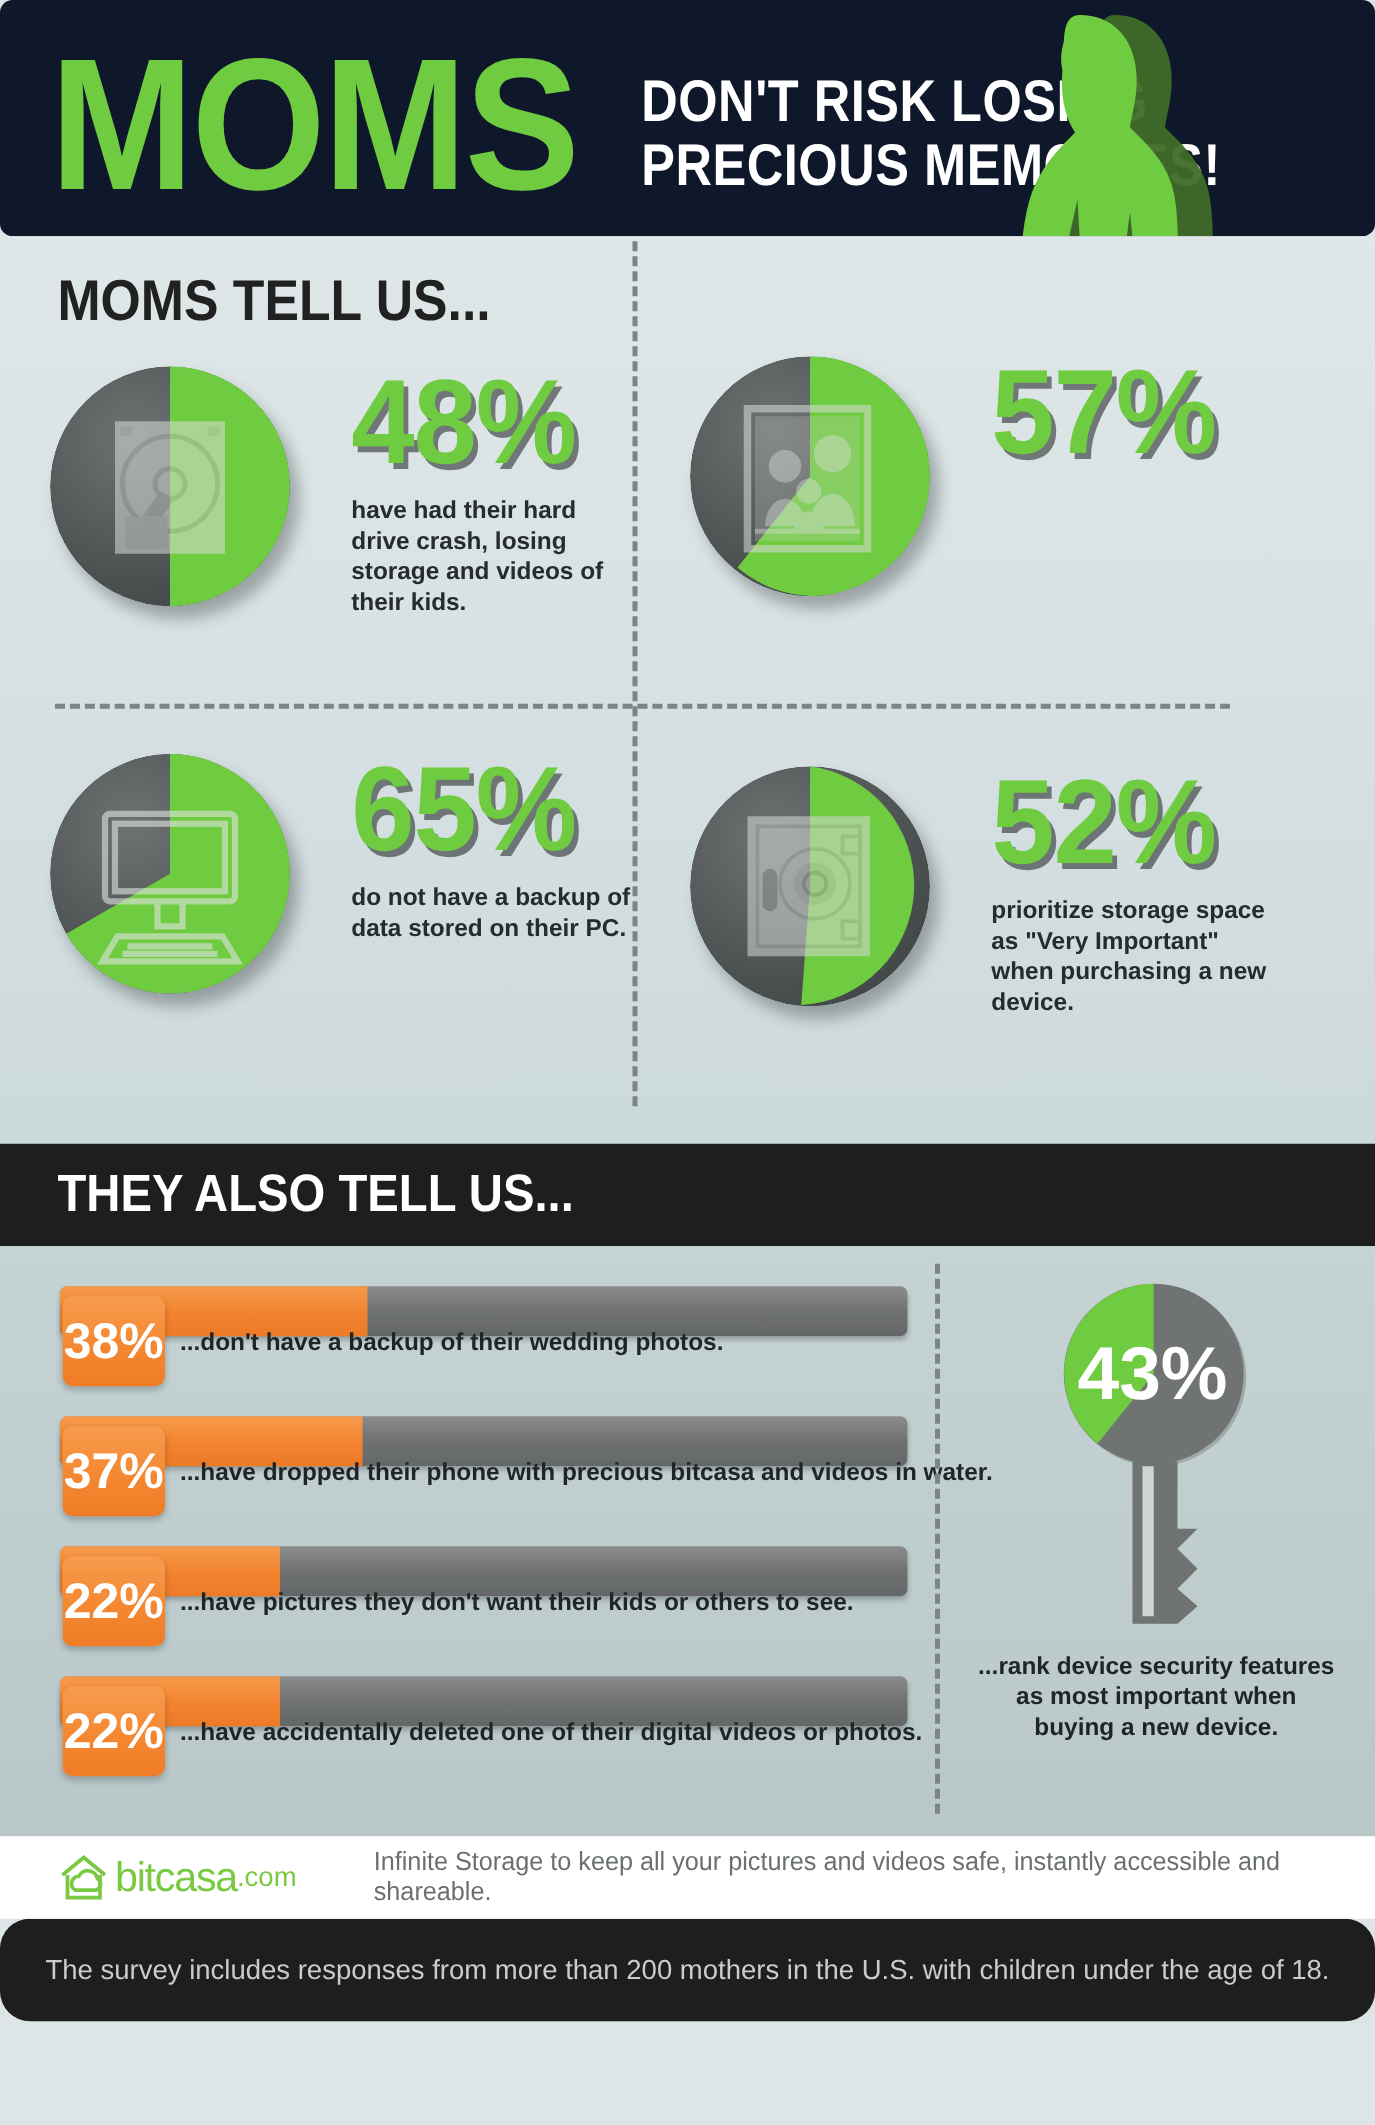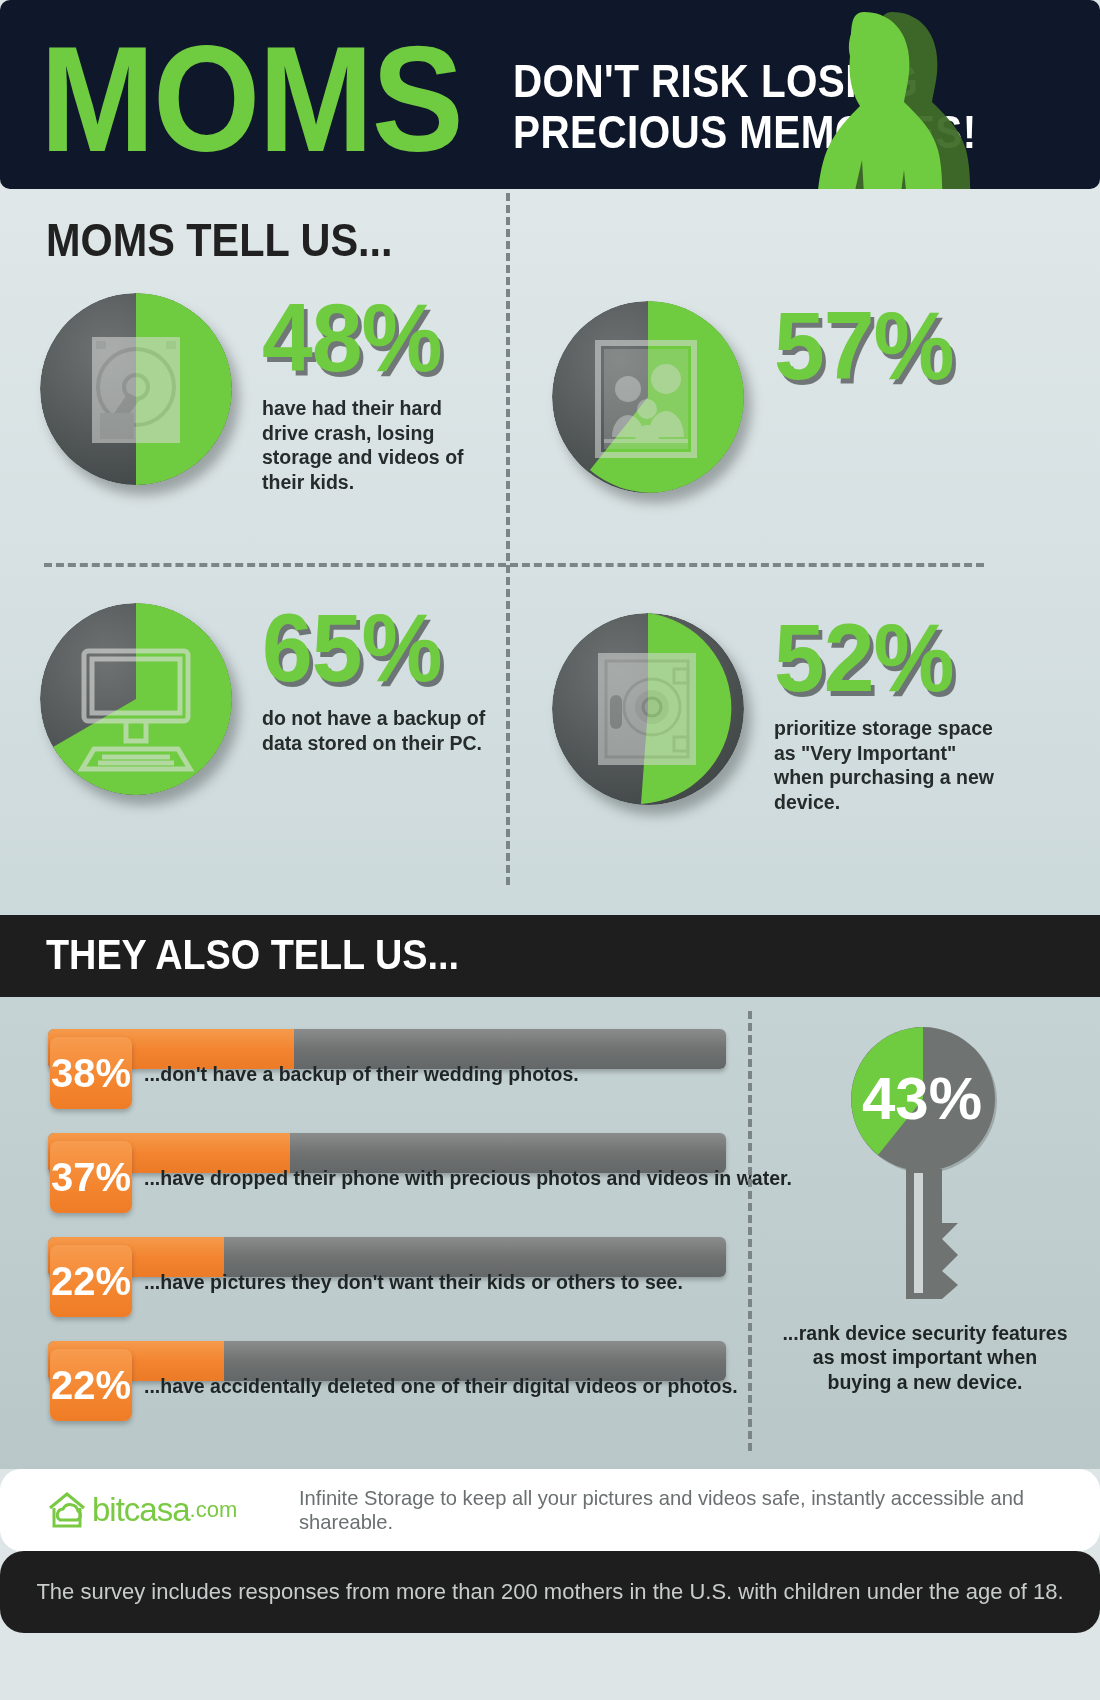--- a/index.html
+++ b/index.html
@@ -64,23 +64,23 @@
     transform-origin:left top;
   }
   .vdash{
     position:absolute;left:506px;top:4px;width:0;height:692px;
     border-left:4px dashed #7b8486;
   }
   .hdash{
     position:absolute;left:44px;top:374px;width:940px;height:0;
     border-top:4px dashed #7b8486;
   }
-  .cell{position:absolute;display:flex;align-items:flex-start;}
+  .cell{position:absolute;display:flex;align-items:flex-start;gap:19px;}
   .cell-tl{left:40px;top:104px;}
-  .cell-tr{left:552px;top:112px;}
+  .cell-tr{left:552px;top:96px;}
   .cell-bl{left:40px;top:414px;}
   .cell-br{left:552px;top:424px;}
 
   .disc-wrap{position:relative;width:206px;height:206px;flex:0 0 206px;}
   .disc-shadow{
     position:absolute;left:7px;top:10px;width:192px;height:192px;
     border-radius:50%;
     background:rgba(40,45,45,0.35);
     filter:blur(6px);
   }
@@ -161,22 +161,22 @@
 
   .keyblock{position:absolute;left:780px;top:26px;width:290px;text-align:center;}
   .keysvg{display:block;margin:0 auto;}
   .keycap{
     margin-top:8px;
     font-size:19.5px;line-height:1.25;font-weight:700;color:#1f2424;
   }
 
   
   .footer{
-    height:82px;background:#ffffff;position:relative;
-    display:flex;align-items:center;border-radius:21px;
+    height:66px;background:#ffffff;position:relative;
+    display:flex;align-items:center;
   }
   .logo{
     margin-left:46px;display:flex;align-items:center;
   }
   .logo-text{
     font-family:"Liberation Sans",sans-serif;
     font-size:33px;font-weight:400;color:#7ac943;
     letter-spacing:-1px;margin-left:4px;
   }
   .logo-dot{font-size:22px;color:#7ac943;}
@@ -392,21 +392,21 @@
         <div class="track"></div>
         <div class="fill" style="width:246px"></div>
         <div class="badge">38%</div>
         <div class="barlabel">...don't have a backup of their wedding photos.</div>
       </div>
 
       <div class="barrow">
         <div class="track"></div>
         <div class="fill" style="width:242px"></div>
         <div class="badge">37%</div>
-        <div class="barlabel">...have dropped their phone with precious photos and videos in water.</div>
+        <div class="barlabel">...have dropped their phone with precious bitcasa and videos in water.</div>
       </div>
 
       <div class="barrow">
         <div class="track"></div>
         <div class="fill" style="width:176px"></div>
         <div class="badge">22%</div>
         <div class="barlabel">...have pictures they don't want their kids or others to see.</div>
       </div>
 
       <div class="barrow">

